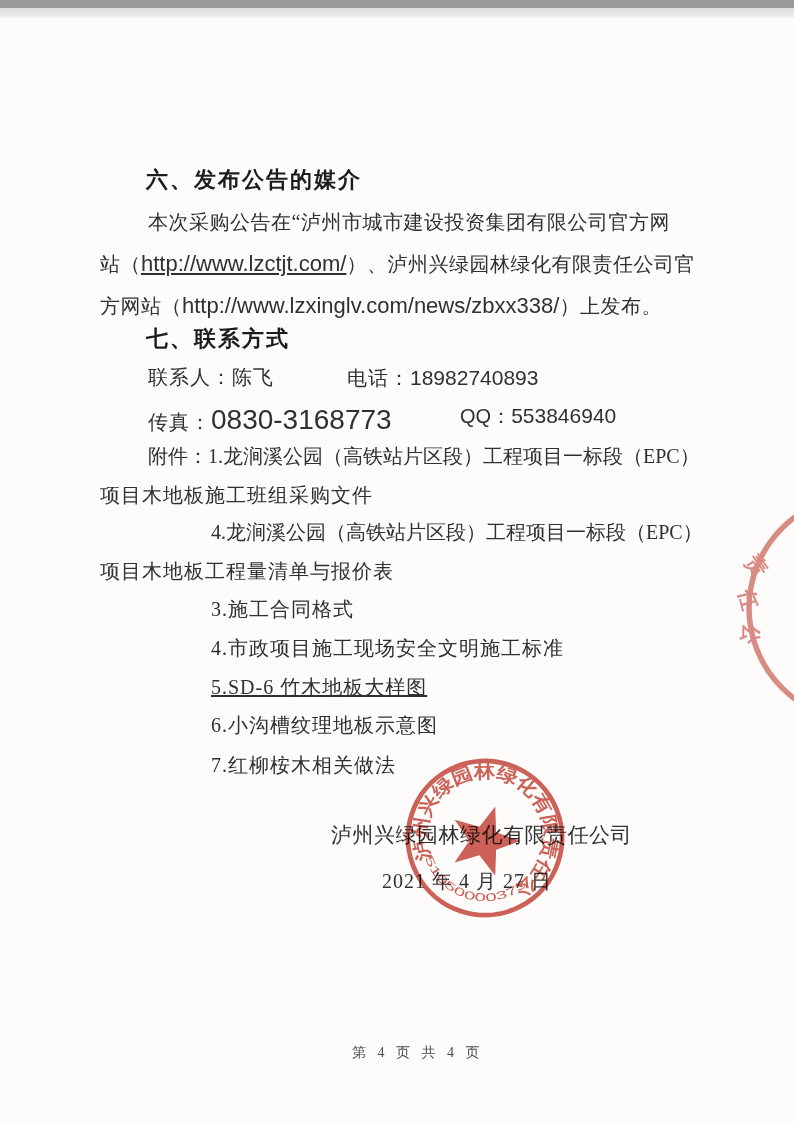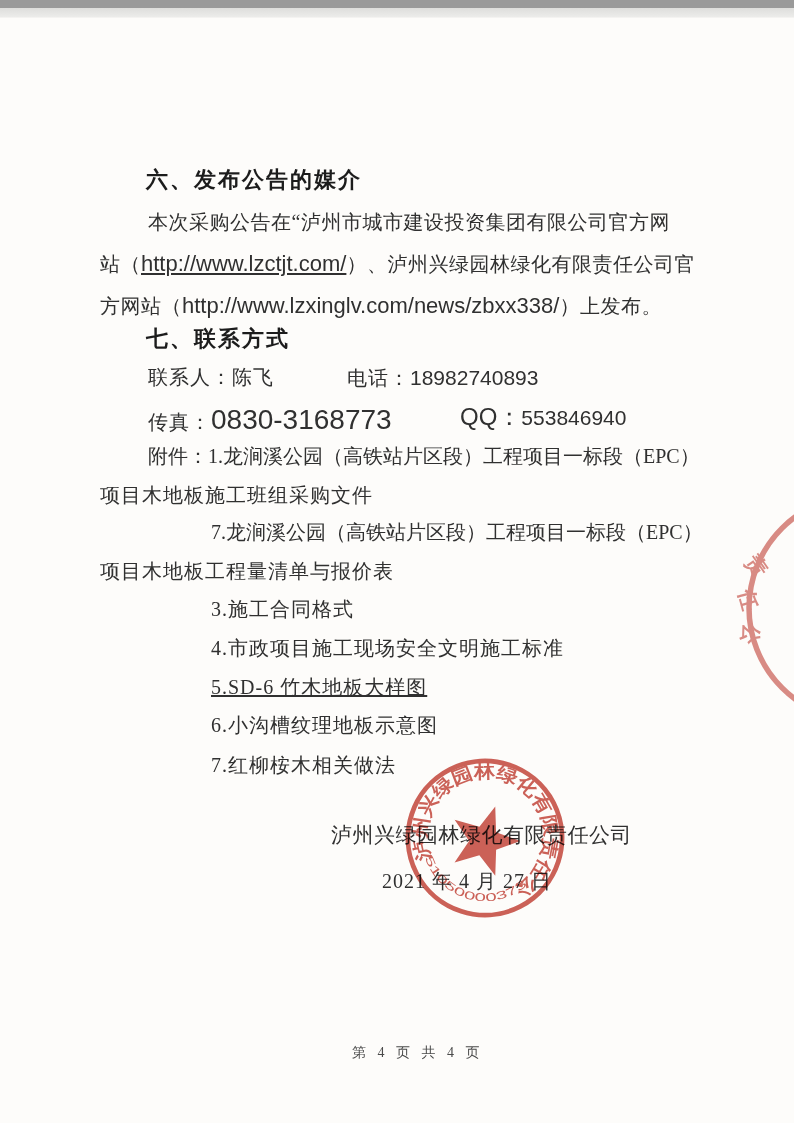--- a/index.html
+++ b/index.html
@@ -90,26 +90,26 @@
     <span>联系人：</span><span>陈飞</span>
   </div>
   <div class="line" style="left:347px;top:357px;">
     <span>电话：</span><span class="latin" style="font-size:21px;">18982740893</span>
   </div>
 
   <div class="line" style="left:148px;top:395px;">
     <span>传真：</span><span class="latin" style="font-size:28px;">0830-3168773</span>
   </div>
   <div class="line" style="left:460px;top:395px;">
-    <span class="latin" style="font-size:24px;">QQ：</span><span class="latin" style="font-size:21px;">553846940</span>
+    <span class="latin" style="font-size:20px;">QQ：</span><span class="latin" style="font-size:21px;">553846940</span>
   </div>
 
   <div class="line" style="left:148px;top:436px;letter-spacing:0;">附件：1.龙涧溪公园（高铁站片区段）工程项目一标段（EPC）</div>
   <div class="line" style="left:100px;top:475px;">项目木地板施工班组采购文件</div>
-  <div class="line" style="left:211px;top:512px;letter-spacing:0;">7.龙涧溪公园（高铁站片区段）工程项目一标段（EPC）</div>
+  <div class="line" style="left:211px;top:512px;letter-spacing:0;">4.龙涧溪公园（高铁站片区段）工程项目一标段（EPC）</div>
   <div class="line" style="left:100px;top:551px;">项目木地板工程量清单与报价表</div>
   <div class="line" style="left:211px;top:589px;">3.施工合同格式</div>
   <div class="line" style="left:211px;top:628px;">4.市政项目施工现场安全文明施工标准</div>
   <div class="line" style="left:211px;top:667px;text-decoration:underline;">5.SD-6 竹木地板大样图</div>
   <div class="line" style="left:211px;top:705px;">6.小沟槽纹理地板示意图</div>
   <div class="line" style="left:211px;top:745px;">7.红柳桉木相关做法</div>
 
   <div class="line" style="left:331px;top:815px;font-size:21px;letter-spacing:0.5px;">泸州兴绿园林绿化有限责任公司</div>
   <div class="line" style="left:382px;top:861px;letter-spacing:1px;">2021 年 4 月 27 日</div>
 

